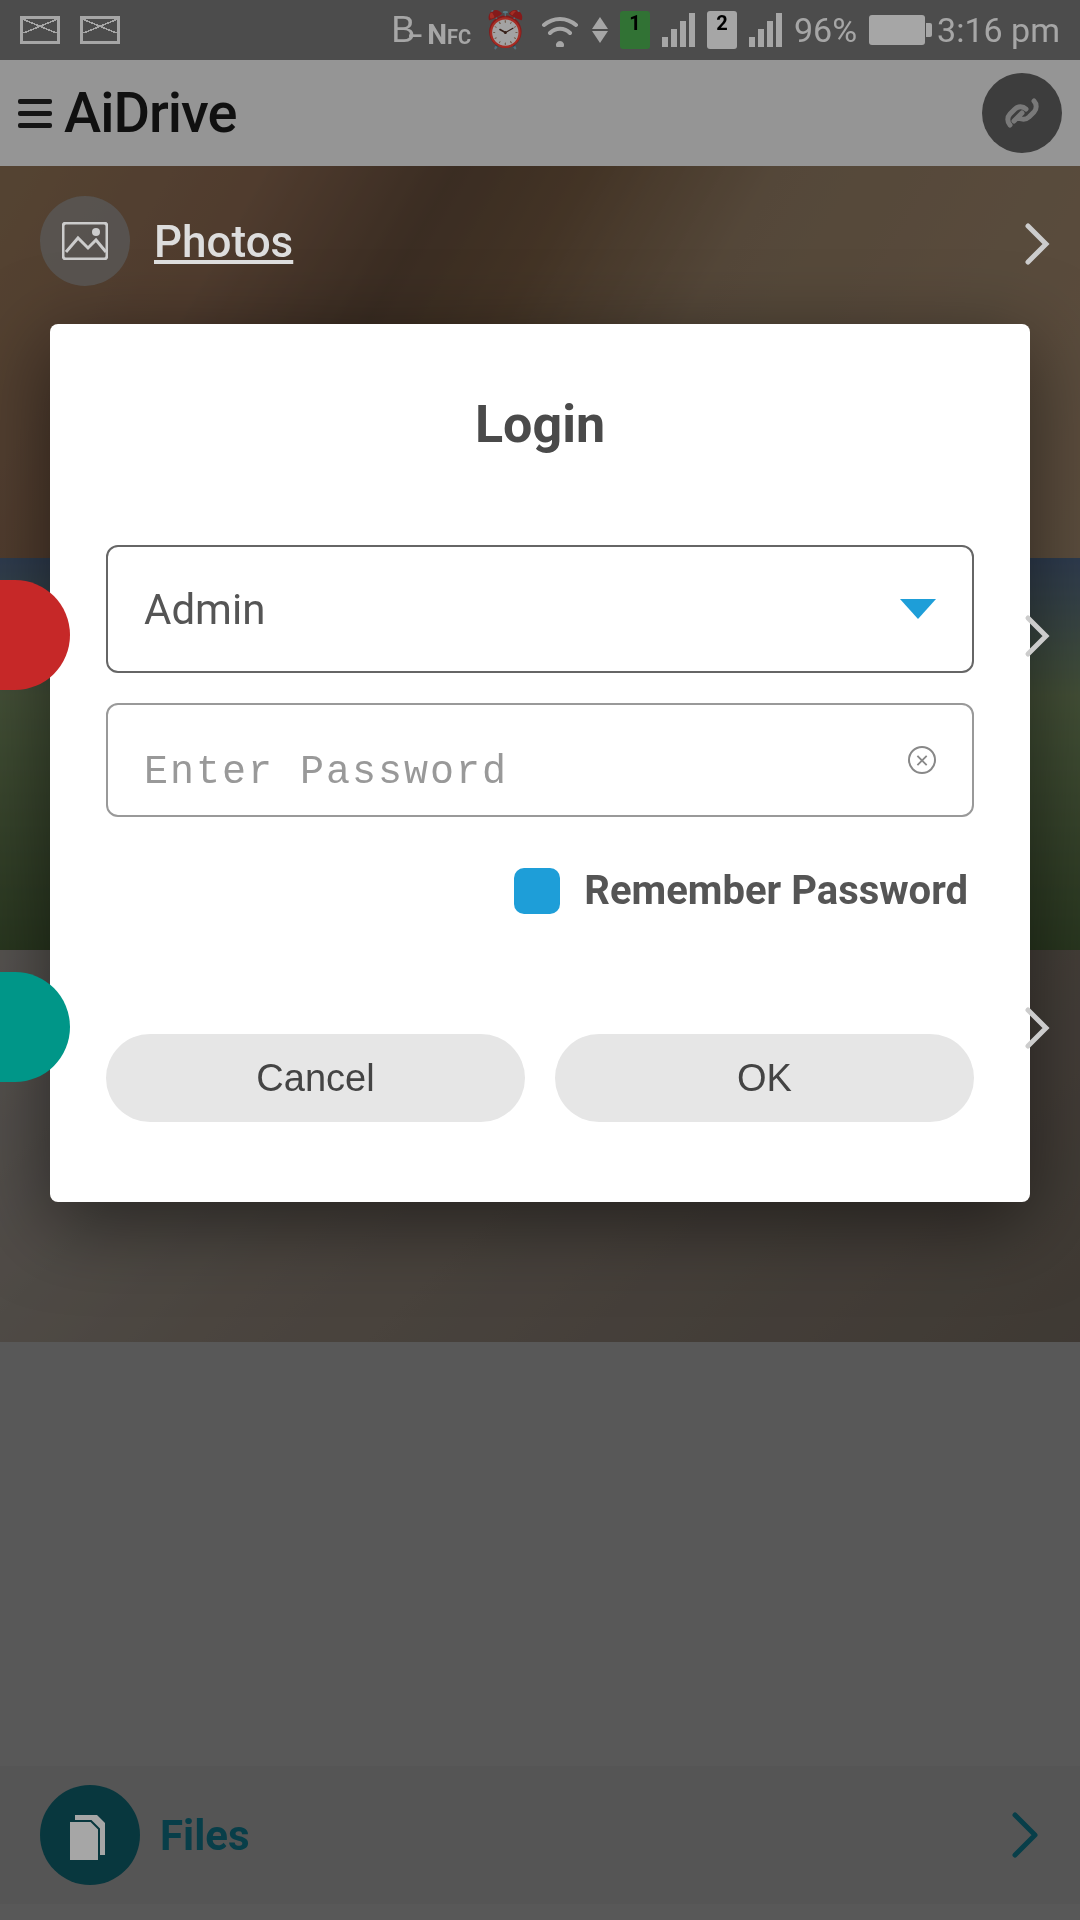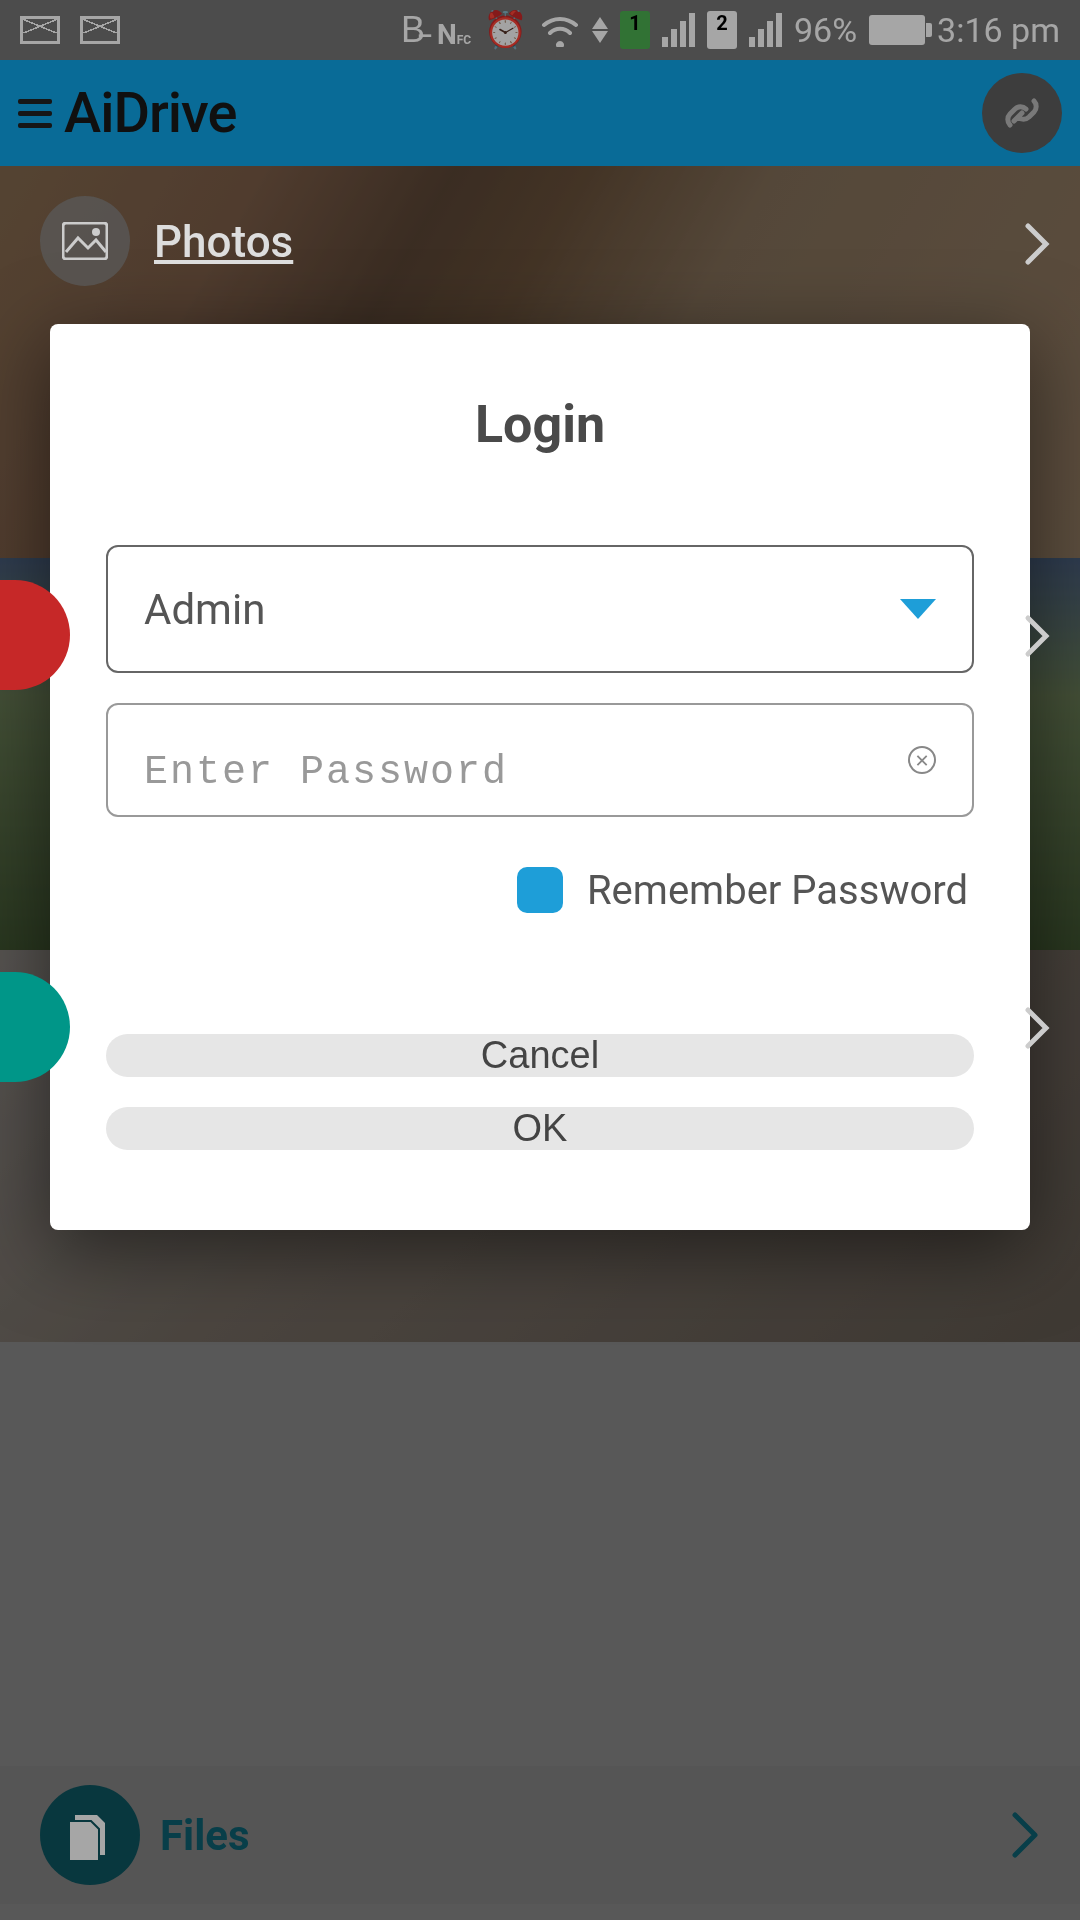--- a/index.html
+++ b/index.html
@@ -25,21 +25,21 @@
   .bars { display:inline-flex; align-items:flex-end; gap:3px; height:34px;}
   .bars span { width:6px; background:#fff;}
   .bars span:nth-child(1){height:10px;} .bars span:nth-child(2){height:18px;} .bars span:nth-child(3){height:26px;} .bars span:nth-child(4){height:34px;}
   .battery { width:56px; height:30px; background:#fff; position:relative; border-radius:3px;}
   .battery::after{content:"";position:absolute;right:-7px;top:8px;width:6px;height:14px;background:#fff;border-radius:0 2px 2px 0;}
   .wifi-glyph { font-size:36px; line-height:1; }
 
   
   .app-header {
     height: 106px;
-    background: #0ea5e9;
+    background: #e5e5e5;
     display: flex;
     align-items: center;
     padding: 8px 18px;
     gap: 12px;
   }
   .menu-icon { width:34px; display:flex; flex-direction:column; gap:7px;}
   .menu-icon span { height:5px; background:#222; border-radius:2px;}
   .app-title { font-size: 56px; color:#1a1a1a; font-weight:500; letter-spacing:-1px;}
   .link-btn { margin-left:auto; width:80px; height:80px; background:#5e5e5e; border-radius:50%; display:flex; align-items:center; justify-content:center;}
 
@@ -97,24 +97,24 @@
     align-items:center;
     padding:16px 36px;
     margin-bottom:30px;
     position:relative;
   }
   .field-pw { border-color:#999; height:114px;}
   .field-value { font-size:42px; color:#555;}
   .field-placeholder { font-family: 'Courier New', monospace; font-size:40px; color:#999; letter-spacing:2px;margin-top:24px;}
   .dropdown-caret { margin-left:auto; width:0; height:0; border-left:18px solid transparent; border-right:18px solid transparent; border-top:20px solid #1e9ed8;}
   .clear-x { margin-left:auto; width:28px; height:28px; border:2px solid #888; border-radius:50%; display:flex; align-items:center; justify-content:center; font-size:18px; color:#888;}
-  .remember-row { display:flex; justify-content:flex-end; gap:24px; margin-top:50px; margin-bottom:120px; padding-right:6px;}
+  .remember-row { display:flex; align-items:center; justify-content:flex-end; gap:24px; margin-top:50px; margin-bottom:120px; padding-right:6px;font-weight:bold;}
   .checkbox { width:46px; height:46px; background:#1e9ed8; border-radius:10px;}
   .remember-label { font-size:40px; color:#555;}
-  .btn-row { display:flex; gap:30px;flex-direction:column;}
+  .btn-row { display:flex; gap:30px;}
   .btn {
     flex:1;
     height:88px;
     background:#e6e6e6;
     border-radius:44px;
     display:flex;
     align-items:center;
     justify-content:center;
     font-size:38px;
     color:#444;
@@ -126,21 +126,21 @@
 </head>
 <body>
 
 <div class="status-bar">
   <div class="status-left">
     <div class="mail-icon"></div>
     <div class="mail-icon"></div>
   </div>
   <div class="status-right">
     <span class="wifi-glyph">B̵</span>
-    <span style="font-size:28px;font-weight:bold;position:relative;top:4px;">N<span style="font-size:12px;">FC</span></span>
+    <span style="font-size:28px;font-weight:bold;position:relative;top:4px;">N<span style="font-size:20px;">FC</span></span>
     <span class="wifi-glyph">⏰</span>
     <svg width="40" height="34" viewBox="0 0 40 34">
         <path d="M20 30 a2 2 0 1 0 0.01 0 M10 20 a14 14 0 0 1 20 0 M4 12 a24 24 0 0 1 32 0" stroke="#fff" stroke-width="4" fill="none" stroke-linecap="round"></path>
       </svg>
     <span style="display:flex;flex-direction:column;gap:2px;">
       <span style="width:0;height:0;border-left:8px solid transparent;border-right:8px solid transparent;border-bottom:12px solid #fff;"></span>
       <span style="width:0;height:0;border-left:8px solid transparent;border-right:8px solid transparent;border-top:12px solid #fff;"></span>
     </span>
     <div class="sim-badge">1</div>
     <div class="bars">

